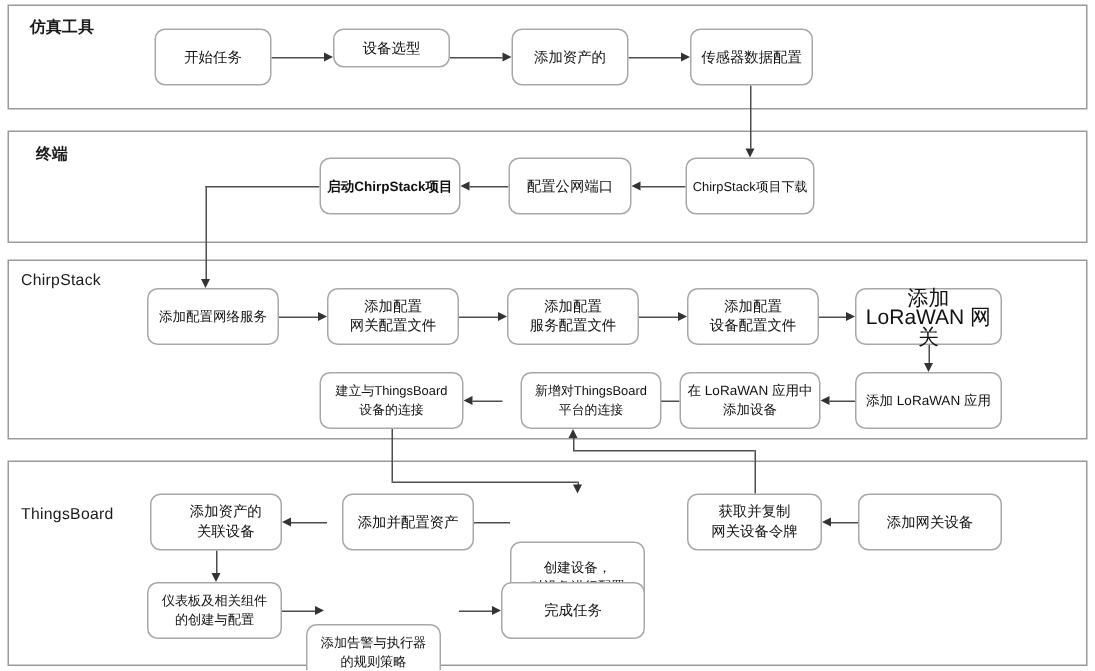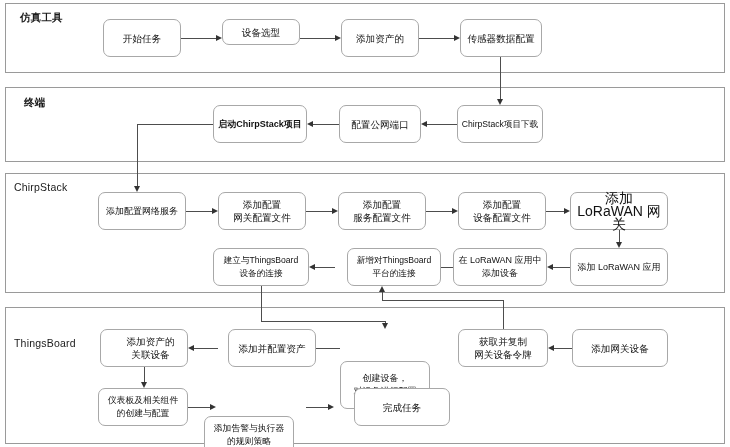--- a/index.html
+++ b/index.html
@@ -203,15 +203,15 @@
 网关设备令牌</div>
   <div class="node" style="left:340px; top:329px; width:90px; height:48px; font-size:9px;margin-top:32px;">创建设备，
 对设备进行配置</div>
   <div class="node" style="left:228px; top:329px; width:88px; height:38px;">添加并配置资产</div>
   <div class="node" style="left:100px; top:329px; width:88px; height:38px;padding-left:16px;">添加资产的
 关联设备</div>
   <div class="node" style="left:98px; top:388px; width:90px; height:38px; font-size:8.8px;">仪表板及相关组件
 的创建与配置</div>
   <div class="node" style="left:204px; top:388px; width:90px; height:38px; font-size:8.8px;margin-top:28px;">添加告警与执行器
 的规则策略</div>
-  <div class="node" style="left:334px; top:388px; width:96px; height:38px;margin-left:20px;">完成任务</div>
+  <div class="node" style="left:334px; top:388px; width:96px; height:38px;">完成任务</div>
 
 </div>
 
 </body></html>

